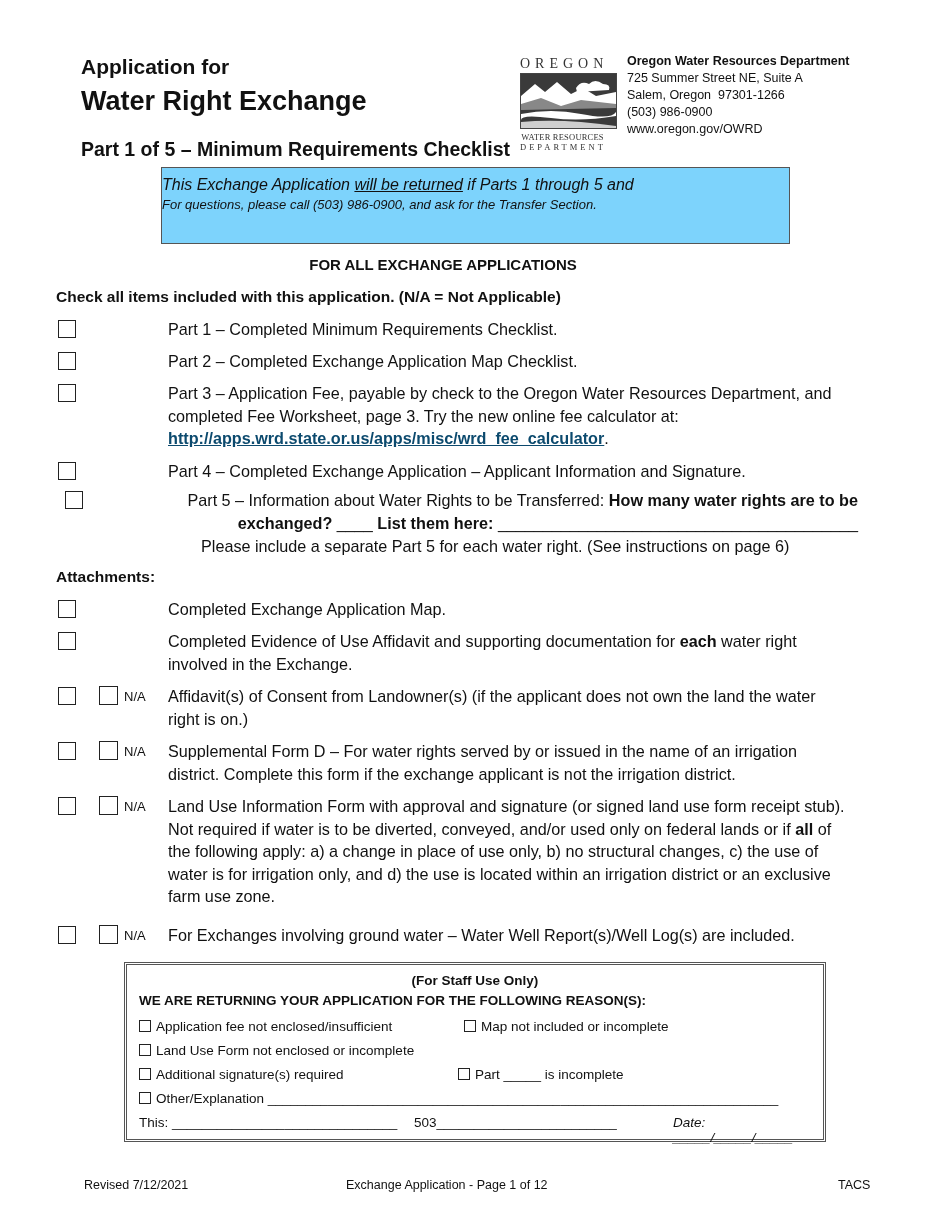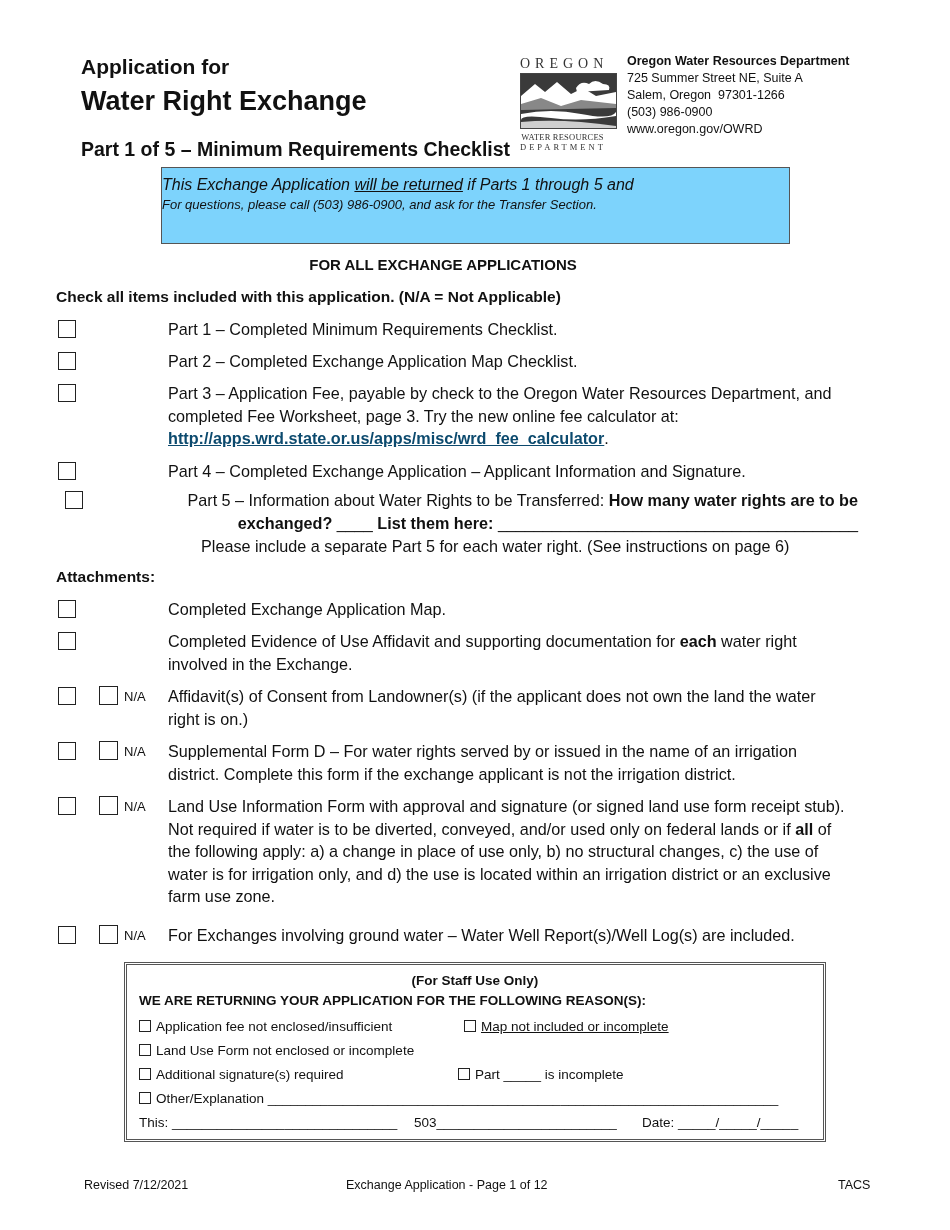--- a/index.html
+++ b/index.html
@@ -134,25 +134,25 @@
 <div class="abs cb" style="left:58px; top:926px;"></div>
 <div class="abs na-cb" style="left:99px; top:925px;"></div>
 <div class="abs na-label" style="left:124px; top:928px;">N/A</div>
 <div class="abs row-text" style="top:924px;">For Exchanges involving ground water – Water Well Report(s)/Well Log(s) are included.</div>
 
 <div class="abs staff-box">
   <div class="staff-title">(For Staff Use Only)</div>
   <div class="staff-reason">WE ARE RETURNING YOUR APPLICATION FOR THE FOLLOWING REASON(S):</div>
 
   <div class="staff-line" style="left:12px; top:54px;"><span class="box-glyph"></span><span>Application fee not enclosed/insufficient</span></div>
-  <div class="staff-line" style="left:337px; top:54px;text-decoration:underline;"><span class="box-glyph"></span><span>Map not included or incomplete</span></div>
+  <div class="staff-line" style="left:337px; top:54px;"><span class="box-glyph"></span><span>Map not included or incomplete</span></div>
   <div class="staff-line" style="left:12px; top:78px;"><span class="box-glyph"></span><span>Land Use Form not enclosed or incomplete</span></div>
   <div class="staff-line" style="left:12px; top:102px;"><span class="box-glyph"></span><span>Additional signature(s) required</span></div>
   <div class="staff-line" style="left:331px; top:102px;"><span class="box-glyph"></span><span>Part _____ is incomplete</span></div>
   <div class="staff-line" style="left:12px; top:126px;"><span class="box-glyph"></span><span>Other/Explanation ____________________________________________________________________</span></div>
   <div class="staff-line" style="left:12px; top:150px;">This: ______________________________</div>
   <div class="staff-line" style="left:287px; top:150px;">503________________________</div>
-  <div class="staff-line" style="left:515px; top:150px;">Date: _____/_____/_____</div>
+  <div class="staff-line" style="left:546px; top:150px;font-style:italic;">Date: _____/_____/_____</div>
 </div>
 
 <div class="abs footer" style="left:84px;">Revised 7/12/2021</div>
 <div class="abs footer" style="left:346px;">Exchange Application - Page 1 of 12</div>
 <div class="abs footer" style="left:838px;">TACS</div>
 
 </body></html>

